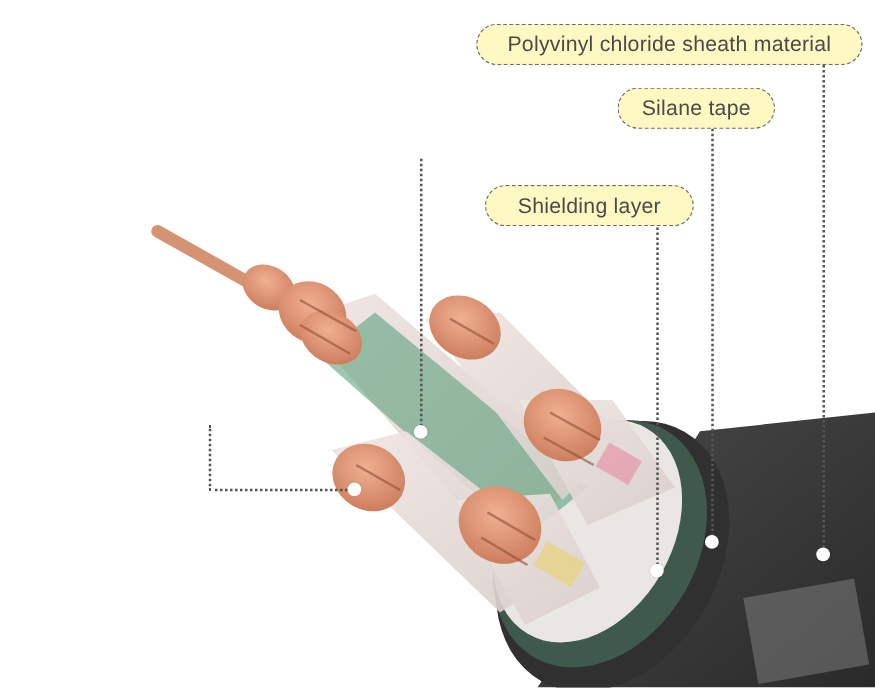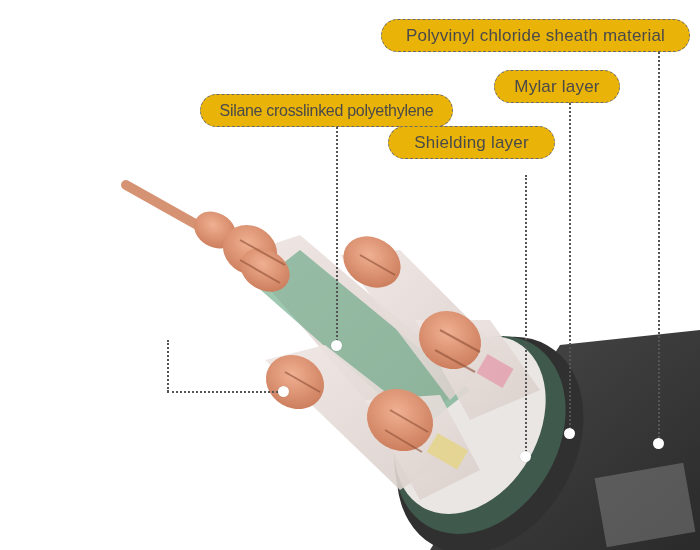--- a/index.html
+++ b/index.html
@@ -2,21 +2,21 @@
 <html><head>
 <meta charset="utf-8">
 <style>
   html, body { margin:0; padding:0; background:#ffffff; }
   body { width:700px; height:550px; position:relative; overflow:hidden;
          font-family:"Liberation Sans", "DejaVu Sans", sans-serif; }
   .stage { position:absolute; left:0; top:0; width:700px; height:550px; }
   .pill {
     position:absolute; box-sizing:border-box;
     border:1.5px dashed #6a6a6a; border-radius:18px;
-    background:#eab308; color:#4a4a4a;
+    background:#fef9c3; color:#4a4a4a;
     font-size:17px; display:flex; align-items:center; justify-content:center;
     white-space:nowrap; letter-spacing:0.2px;
   }
   .vline { position:absolute; width:0; border-left:2px dotted #555; }
   .hline { position:absolute; height:0; border-top:2px dotted #555; }
   .dot { position:absolute; width:11px; height:11px; border-radius:50%;
          background:#ffffff; box-shadow:0 0 1px rgba(0,0,0,0.25); }
   svg { position:absolute; left:0; top:0; }
 </style>
 </head>
@@ -98,16 +98,15 @@
   <div class="vline" style="left:167px; top:340px; height:52px;"></div>
   <div class="hline" style="left:167px; top:391px; width:115px;"></div>
 
   <div class="dot" style="left:653px; top:438px;"></div>
   <div class="dot" style="left:564px; top:428px;"></div>
   <div class="dot" style="left:520px; top:451px;"></div>
   <div class="dot" style="left:331px; top:340px;"></div>
   <div class="dot" style="left:278px; top:386px;"></div>
 
   <div class="pill" style="left:381px; top:19px; width:309px; height:33px;">Polyvinyl chloride sheath material</div>
-  <div class="pill" style="left:494px; top:70px; width:126px; height:33px;">Mylar layer</div>
-  <div class="pill" style="left:200px; top:94px; width:253px; height:33px; font-size:16px; letter-spacing:-0.3px;">Silane crosslinked polyethylene</div>
-  <div class="pill" style="left:388px; top:126px; width:167px; height:33px;">Shielding layer</div>
+  <div class="pill" style="left:494px; top:70px; width:126px; height:33px;">Silane tape</div>
+  <div class="pill" style="left:388px; top:148px; width:167px; height:33px;">Shielding layer</div>
 </div>
 
 </body></html>

